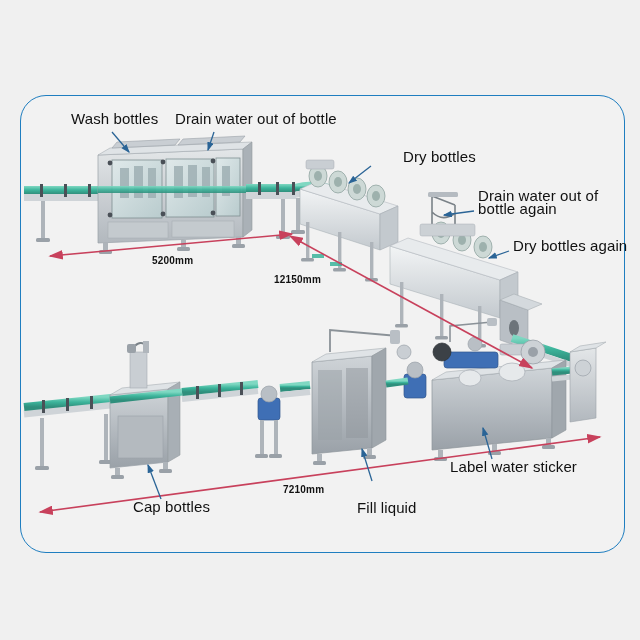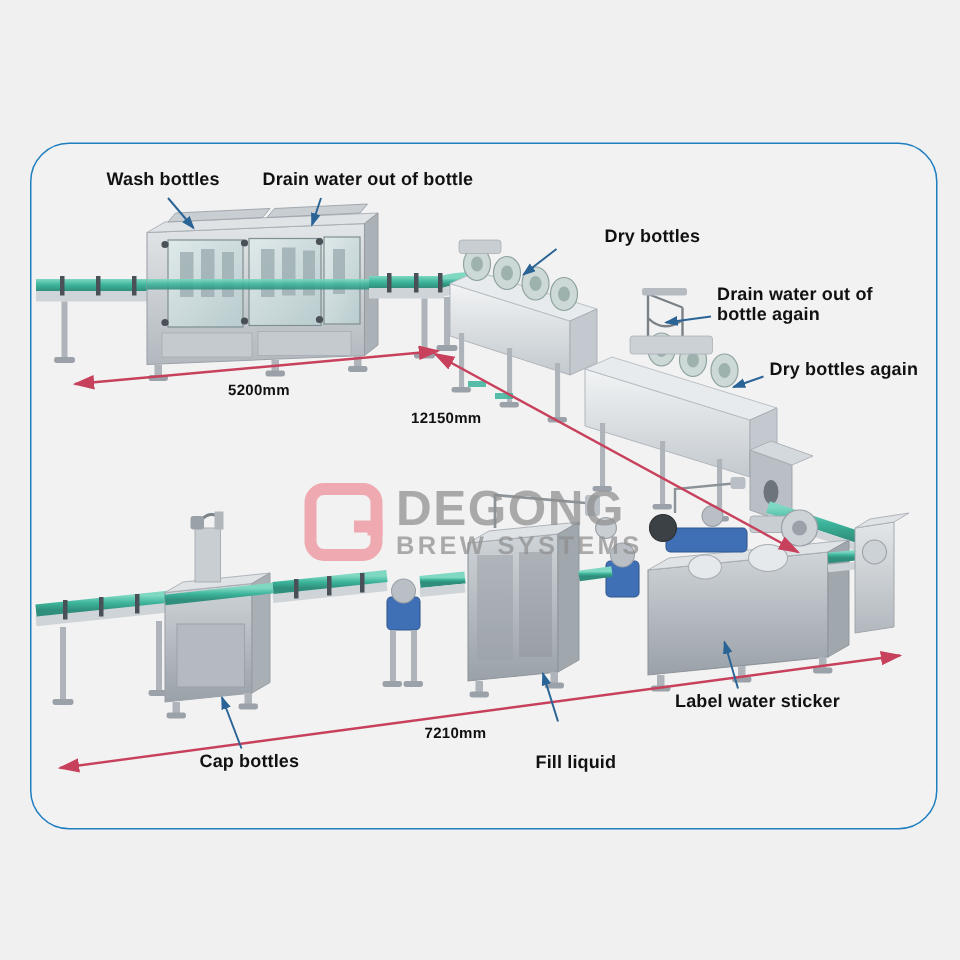--- a/index.html
+++ b/index.html
@@ -8,21 +8,21 @@
     font-family:"Liberation Sans",sans-serif;overflow:hidden;position:relative;
   }
   #stage{position:absolute;inset:0;width:640px;height:640px;}
   .frame{
     position:absolute;left:20px;top:95px;width:605px;height:458px;
     border:1.6px solid #1f7ec0;border-radius:26px;background:#f2f2f2;
     box-sizing:border-box;
   }
   svg.layer{position:absolute;left:0;top:0;width:640px;height:640px;}
   .lbl{
-    position:absolute;color:#111;font-size:12px;font-weight:700;
+    position:absolute;color:#111;font-size:15px;font-weight:400;
     letter-spacing:.1px;line-height:12.5px;white-space:nowrap;
   }
   .dim{
     position:absolute;color:#111;font-size:10px;font-weight:bold;
     letter-spacing:.2px;white-space:nowrap;
   }
   .wm{position:absolute;left:203px;top:322px;display:flex;align-items:center;opacity:.72;}
   .wm-mark{
     width:52px;height:52px;border-radius:13px;border:8px solid #ef8d97;
     box-sizing:border-box;position:relative;flex:none;
@@ -340,27 +340,20 @@
     <line x1="112" y1="132" x2="129" y2="152" stroke="#2a6496" stroke-width="1.3" marker-end="url(#mCall)"></line>
     <line x1="214" y1="132" x2="208" y2="150" stroke="#2a6496" stroke-width="1.3" marker-end="url(#mCall)"></line>
     <line x1="371" y1="166" x2="349" y2="183" stroke="#2a6496" stroke-width="1.3" marker-end="url(#mCall)"></line>
     <line x1="474" y1="211" x2="444" y2="215" stroke="#2a6496" stroke-width="1.3" marker-end="url(#mCall)"></line>
     <line x1="509" y1="251" x2="489" y2="258" stroke="#2a6496" stroke-width="1.3" marker-end="url(#mCall)"></line>
     <line x1="161" y1="499" x2="148" y2="465" stroke="#2a6496" stroke-width="1.3" marker-end="url(#mCall)"></line>
     <line x1="372" y1="481" x2="362" y2="449" stroke="#2a6496" stroke-width="1.3" marker-end="url(#mCall)"></line>
     <line x1="492" y1="459" x2="483" y2="428" stroke="#2a6496" stroke-width="1.3" marker-end="url(#mCall)"></line>
   </svg>
 
-  <div class="wm">
-    <div class="wm-mark"></div>
-    <div class="wm-txt">
-      <div class="wm-t1">DEGONG</div>
-      <div class="wm-t2">BREW SYSTEMS</div>
-    </div>
-  </div>
 
   <div class="lbl" style="left:71px;  top:113px;">Wash bottles</div>
   <div class="lbl" style="left:175px; top:113px;">Drain water out of bottle</div>
   <div class="lbl" style="left:359px; top:151px;margin-left:44px;">Dry bottles</div>
   <div class="lbl" style="left:478px; top:190px;">Drain water out of</div>
   <div class="lbl" style="left:478px; top:203px;text-align:right;">bottle again</div>
   <div class="lbl" style="left:513px; top:240px;">Dry bottles again</div>
   <div class="lbl" style="left:133px; top:501px;">Cap bottles</div>
   <div class="lbl" style="left:357px; top:502px;">Fill liquid</div>
   <div class="lbl" style="left:450px; top:461px;">Label water sticker</div>

